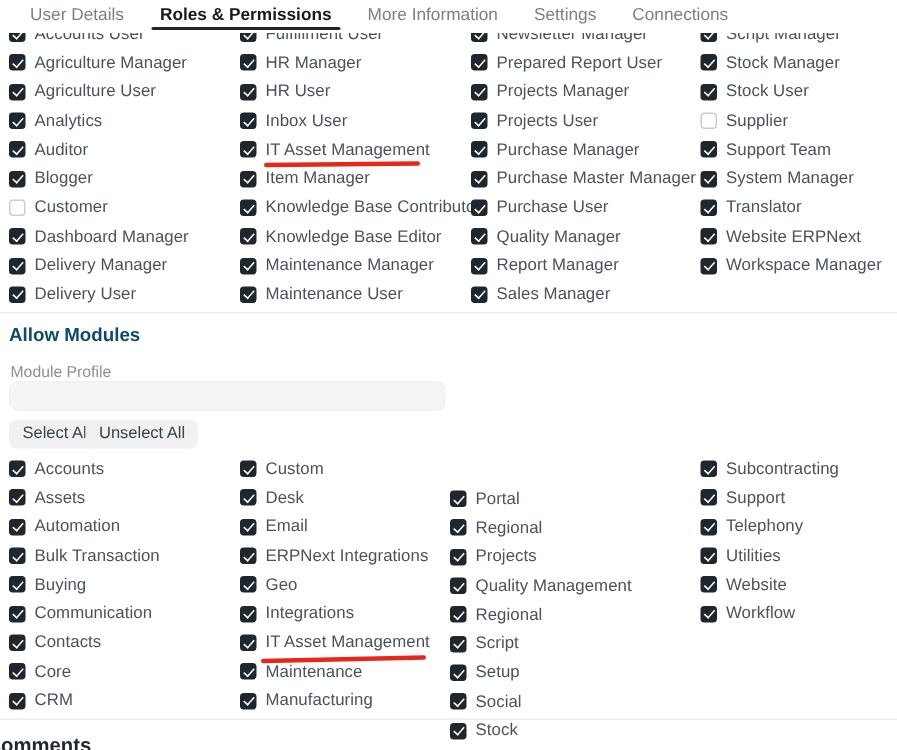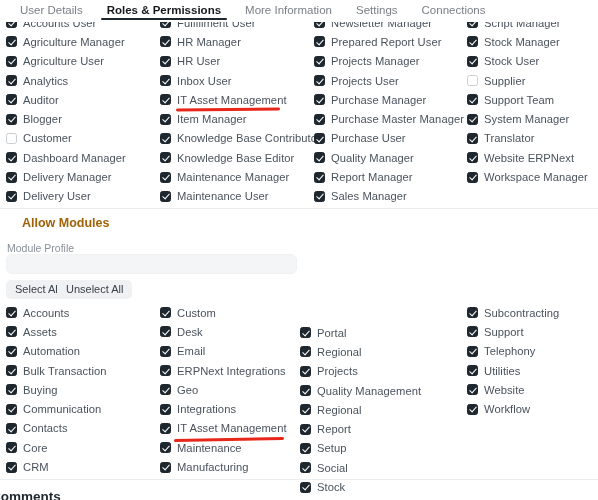--- a/index.html
+++ b/index.html
@@ -114,24 +114,24 @@
   .divider {
     position: absolute;
     left: 0; right: 0;
     height: 1px;
     background: #ebeef1;
   }
 
   
   .section-title {
     position: absolute;
-    left: 22px;
+    left: 6px;
     font-size: 12.5px;
     font-weight: bold;
-    color: #a16207;
+    color: #0c4a6e;
   }
   .field-label {
     position: absolute;
     left: 7px;
     font-size: 10.5px;
     color: #8a9099;
   }
   .field-input {
     position: absolute;
     left: 6px;
@@ -455,21 +455,21 @@
       <div class="cb-row">
         <span class="cb on"></span>
         <span class="cb-label">Quality Management</span>
       </div>
       <div class="cb-row">
         <span class="cb on"></span>
         <span class="cb-label">Regional</span>
       </div>
       <div class="cb-row">
         <span class="cb on"></span>
-        <span class="cb-label">Report</span>
+        <span class="cb-label">Script</span>
       </div>
       <div class="cb-row">
         <span class="cb on"></span>
         <span class="cb-label">Setup</span>
       </div>
       <div class="cb-row">
         <span class="cb on"></span>
         <span class="cb-label">Social</span>
       </div>
       <div class="cb-row">

